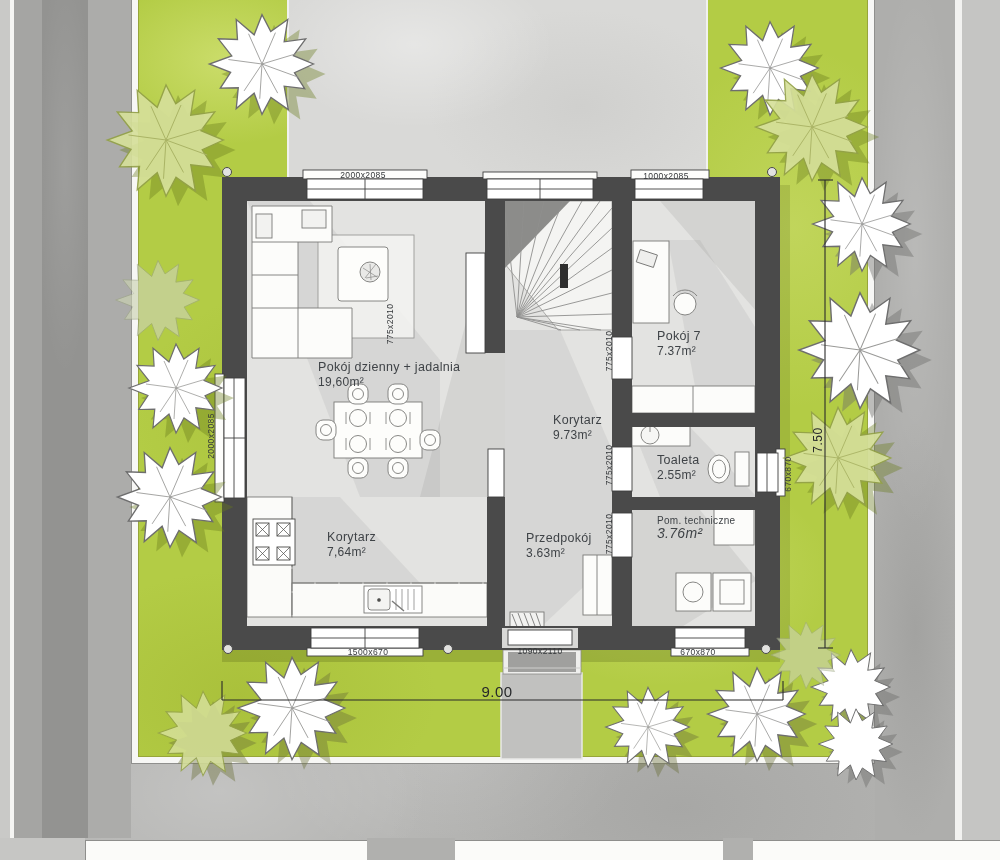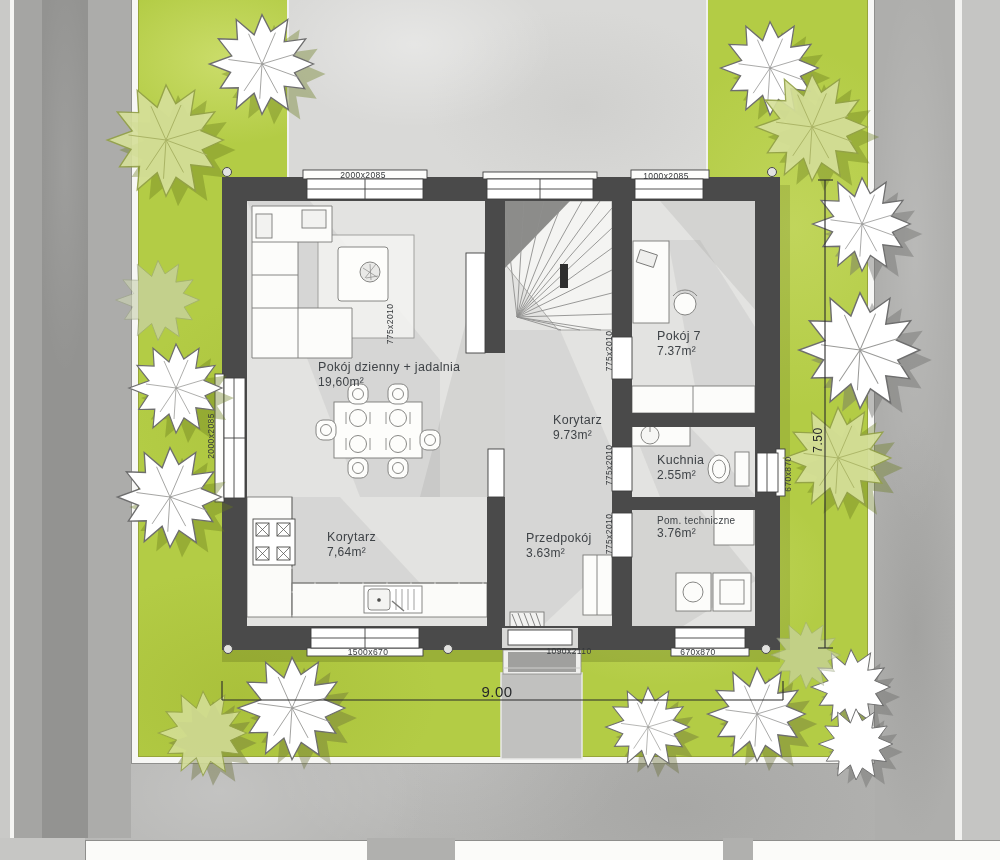--- a/index.html
+++ b/index.html
@@ -50,21 +50,21 @@
   .olbl{position:absolute;font-size:8.5px;color:#35383b;letter-spacing:.4px;white-space:nowrap;
     transform:translate(-50%,-50%);z-index:20;}
   .olbl.v{transform:translate(-50%,-50%) rotate(-90deg);}
   .dim{position:absolute;font-size:15px;color:#26282a;letter-spacing:.5px;white-space:nowrap;
     transform:translate(-50%,-50%);z-index:20;}
   .dim.v{font-size:12px;transform:translate(-50%,-50%) rotate(-90deg);}
   .room-label{position:absolute;color:#3f4347;font-size:12.5px;letter-spacing:.3px;
     line-height:15px;white-space:nowrap;z-index:20;}
   .room-label .ra{display:block;font-size:12px;}
   .room-label.small{font-size:10px;line-height:12px;}
-  .room-label.small .ra{font-size:12px;}
+  .room-label.small .ra{font-size:14px;font-style:italic;}
 </style>
 </head>
 <body>
 
 <div id="canvas">
 
   <div class="abs concrete"></div>
   <div class="abs band-l0"></div>
   <div class="abs band-lw"></div>
   <div class="abs band-l1"></div>
@@ -334,21 +334,21 @@
   </div>
   <div class="room-label" style="left:553px;top:413px;">
     <span class="rn">Korytarz</span>
     <span class="ra">9.73m²</span>
   </div>
   <div class="room-label" style="left:657px;top:329px;">
     <span class="rn">Pokój 7</span>
     <span class="ra">7.37m²</span>
   </div>
   <div class="room-label" style="left:657px;top:453px;">
-    <span class="rn">Kuchnia</span>
+    <span class="rn">Toaleta</span>
     <span class="ra">2.55m²</span>
   </div>
   <div class="room-label" style="left:327px;top:530px;">
     <span class="rn">Korytarz</span>
     <span class="ra">7,64m²</span>
   </div>
   <div class="room-label" style="left:526px;top:531px;">
     <span class="rn">Przedpokój</span>
     <span class="ra">3.63m²</span>
   </div>
@@ -359,19 +359,19 @@
 
   <div class="olbl" style="left:363px;top:175px;">2000x2085</div>
   <div class="olbl" style="left:666px;top:176px;text-align:right;">1000x2085</div>
   <div class="olbl v" style="left:211px;top:436px;">2000x2085</div>
   <div class="olbl v" style="left:390px;top:324px;">775x2010</div>
   <div class="olbl v" style="left:609px;top:351px;">775x2010</div>
   <div class="olbl v" style="left:609px;top:465px;">775x2010</div>
   <div class="olbl v" style="left:609px;top:534px;">775x2010</div>
   <div class="olbl v" style="left:788px;top:474px;">670x870</div>
   <div class="olbl" style="left:368px;top:652px;">1500x670</div>
-  <div class="olbl" style="left:540px;top:651px;margin-left:29px;">1090x2110</div>
+  <div class="olbl" style="left:540px;top:651px;">1090x2110</div>
   <div class="olbl" style="left:698px;top:652px;">670x870</div>
 
   <div class="dim" style="left:497px;top:691px;">9.00</div>
   <div class="dim v" style="left:818px;top:440px;">7.50</div>
 
 </div>
 
 </body></html>

